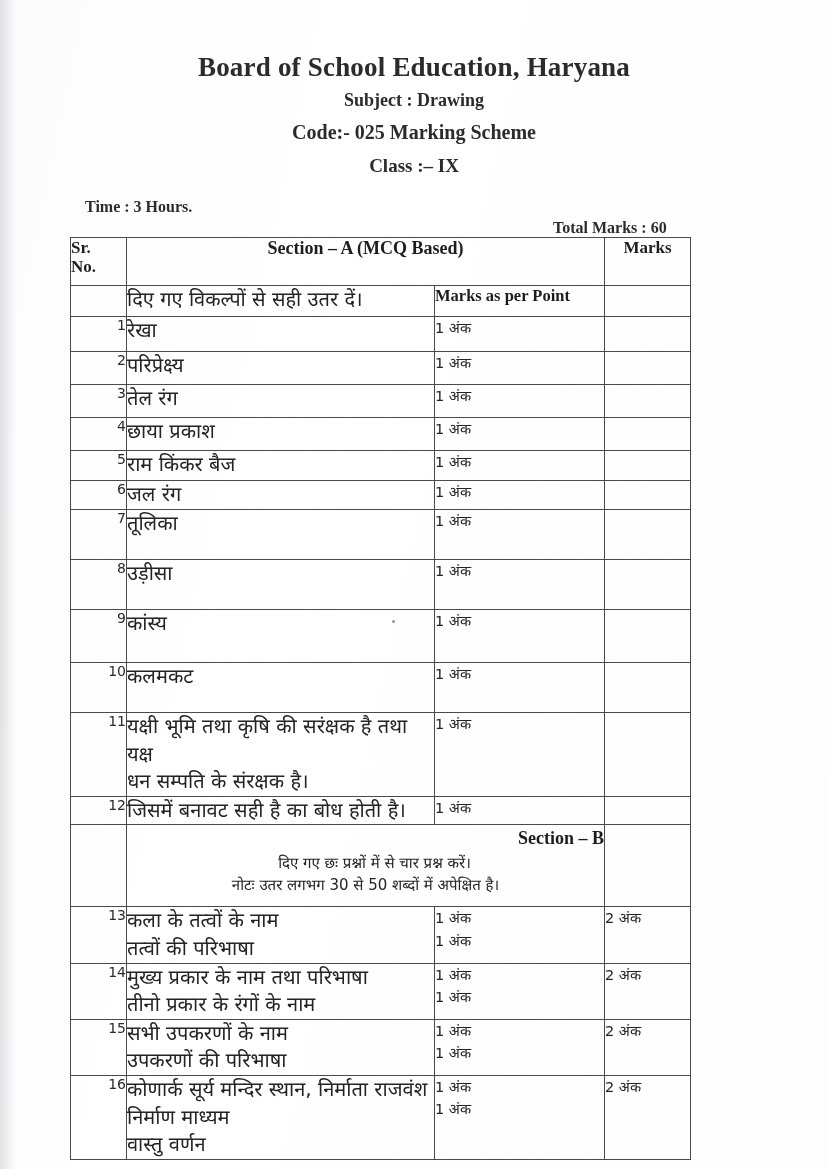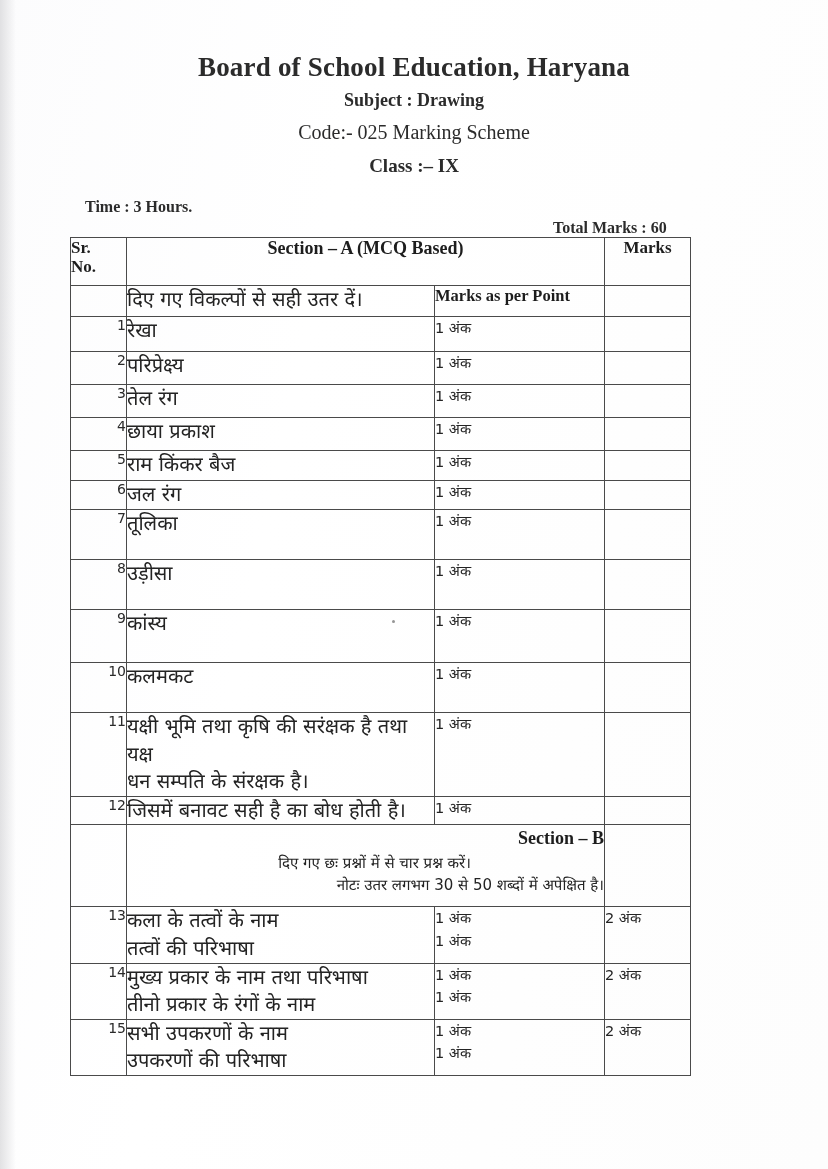--- a/index.html
+++ b/index.html
@@ -47,21 +47,21 @@
     color: #2b2b2b;
     margin-bottom: 7px;
   }
   .title-sub {
     font-weight: bold;
     font-size: 18px;
     color: #2b2b2b;
     margin-bottom: 10px;
   }
   .title-code {
-    font-weight: normal;
+    font-weight: bold;
     font-size: 20px;
     color: #2b2b2b;
     margin-bottom: 11px;
   }
   .title-class {
     font-weight: bold;
     font-size: 19px;
     color: #2b2b2b;
     text-align: center;
   }
@@ -186,21 +186,21 @@
     font-size: 18px;
     text-align: right;
     color: #1d1d1d;
     margin-bottom: 2px;
   }
   .section-b .sb-line1 {
     text-align: center;
     padding-left: 18px;
   }
   .section-b .sb-line2 {
-    text-align: right;
+    text-align: center;
   }
 
   .ln { display: block; }
 
   
   .ink-dot {
     position: absolute;
     left: 392px;
     top: 620px;
     width: 3px;
@@ -389,17 +389,30 @@
           <td class="cell-desc">
             <span class="ln">सभी उपकरणों के नाम</span>
             <span class="ln">उपकरणों की परिभाषा</span>
           </td>
           <td class="cell-pt">
             <span class="ln">1 अंक</span>
             <span class="ln">1 अंक</span>
           </td>
           <td class="cell-mk">2 अंक</td>
         </tr>
+        <tr style="height: 66px;">
+          <td class="cell-sr">16</td>
+          <td class="cell-desc">
+            <span class="ln">कोणार्क सूर्य मन्दिर स्थान, निर्माता राजवंश</span>
+            <span class="ln">निर्माण माध्यम</span>
+            <span class="ln">वास्तु वर्णन</span>
+          </td>
+          <td class="cell-pt">
+            <span class="ln">1 अंक</span>
+            <span class="ln">1 अंक</span>
+          </td>
+          <td class="cell-mk">2 अंक</td>
+        </tr>
       </tbody>
   </table>
 
   <div class="ink-dot"></div>
 </div>
 
 </body></html>

